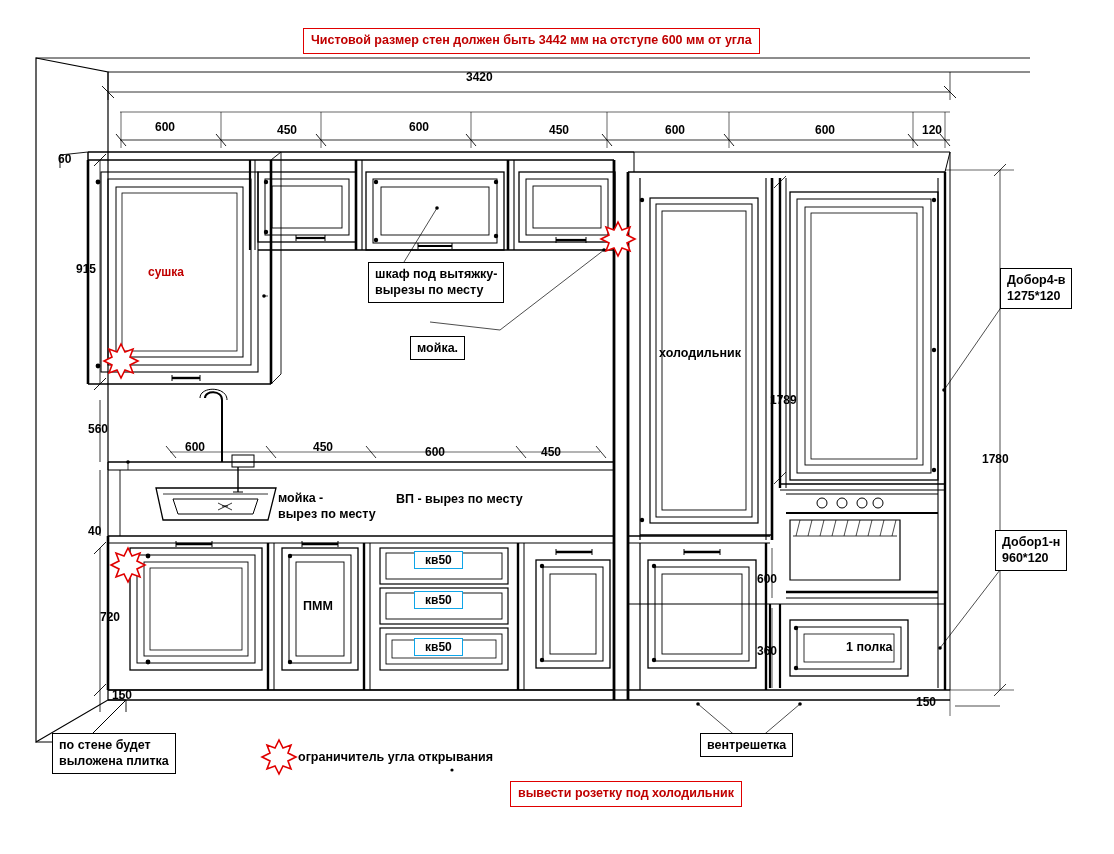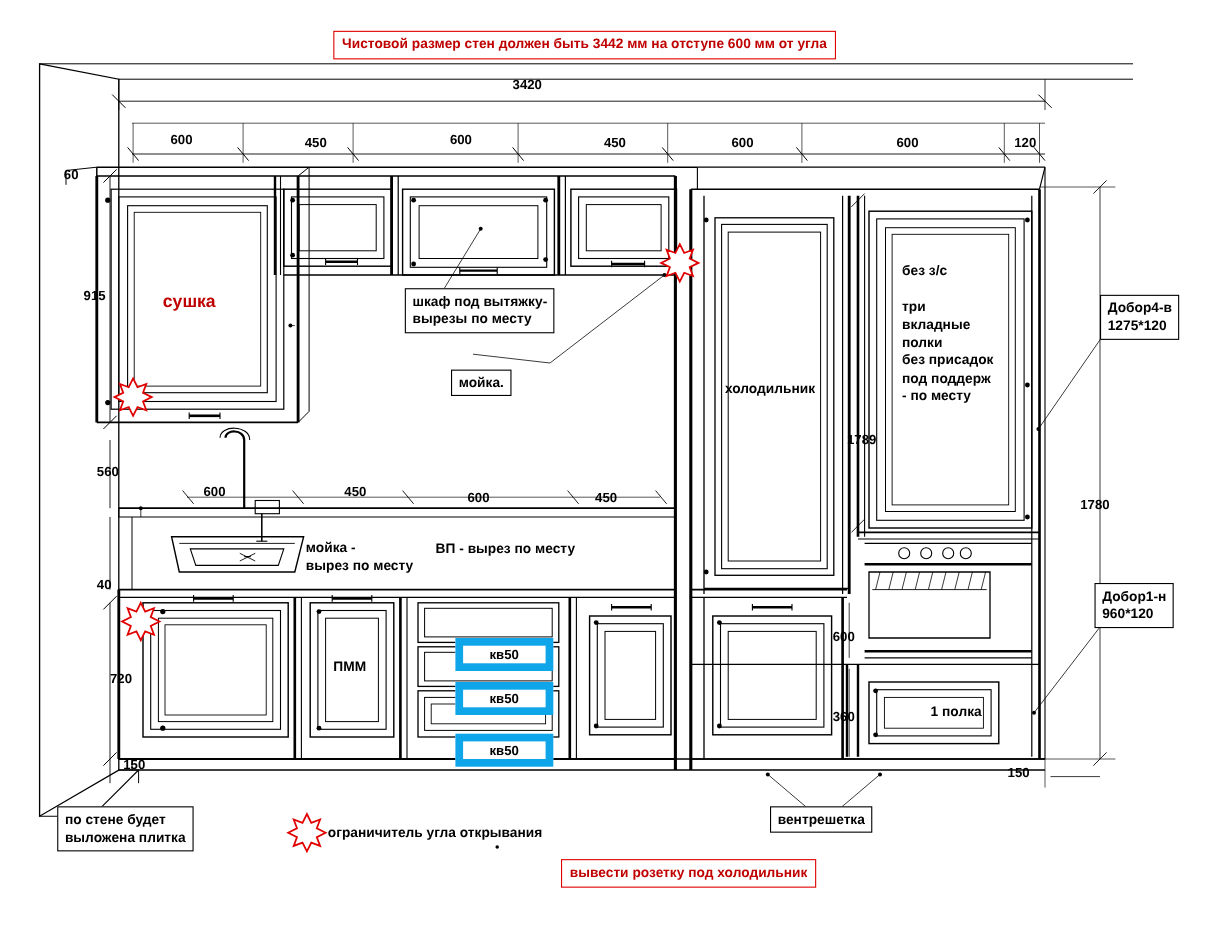--- a/index.html
+++ b/index.html
@@ -1,31 +1,31 @@
 <!DOCTYPE html>
 <html><head>
 <meta charset="utf-8">
 <style>
   html,body{margin:0;padding:0;background:#ffffff;}
   body{width:1114px;height:854px;position:relative;overflow:hidden;
        font-family:"Liberation Sans",sans-serif;color:#000;}
   #stage{position:absolute;left:0;top:0;width:954px;height:854px;}
   svg.layer{position:absolute;left:0;top:0;width:1114px;height:854px;}
 
-  .lbl{position:absolute;font-size:16px;font-weight:bold;line-height:1.15;white-space:pre;}
+  .lbl{position:absolute;font-size:12px;font-weight:bold;line-height:1.15;white-space:pre;}
   .dim{position:absolute;font-size:12px;font-weight:bold;}
   .boxred{position:absolute;border:1.4px solid #e00000;color:#c00000;
           font-size:12.5px;font-weight:bold;background:#fff;
           padding:4px 7px;line-height:1.25;white-space:pre;text-align:center;}
   .boxblk{position:absolute;border:1.2px solid #000;color:#000;
           font-size:12.5px;font-weight:bold;background:#fff;
           padding:3px 6px;line-height:1.3;white-space:pre;}
   .plain{position:absolute;font-size:12.5px;font-weight:bold;white-space:pre;line-height:1.3;}
-  .kv{position:absolute;border:7px solid #0ea5e9;background:#fff;font-size:12px;
-      font-weight:bold;padding:1px 24px;margin-top:29px;}
+  .kv{position:absolute;border:1px solid #0ea5e9;background:#fff;font-size:12px;
+      font-weight:bold;padding:1px 10px;}
 </style>
 </head>
 <body>
 
 <div id="stage">
 
 <svg class="layer" viewBox="0 0 1114 854">
   <g fill="none" stroke="#000" stroke-width="1">
 
     <path d="M36 58 L108 72 L108 700 L36 742 Z" stroke-width="1.2"></path>
@@ -342,28 +342,20 @@
 
 <div class="lbl" style="left:148px;top:266px;color:#c00000;">сушка</div>
 
 <div class="boxblk" style="left:368px;top:262px;">шкаф под вытяжку-
 вырезы по месту</div>
 
 <div class="boxblk" style="left:410px;top:336px;">мойка.</div>
 
 <div class="plain" style="left:659px;top:345px;">холодильник</div>
 
-<div class="plain" style="left:820px;top:238px;">без з/с
-
-три
-вкладные
-полки
-без присадок
-под поддерж
-- по месту</div>
 
 <div class="plain" style="left:278px;top:490px;">мойка -
 вырез по месту</div>
 
 <div class="plain" style="left:396px;top:491px;">ВП - вырез по месту</div>
 
 <div class="plain" style="left:303px;top:598px;">ПММ</div>
 
 <div class="kv" style="left:414px;top:551px;">кв50</div>
 <div class="kv" style="left:414px;top:591px;">кв50</div>

